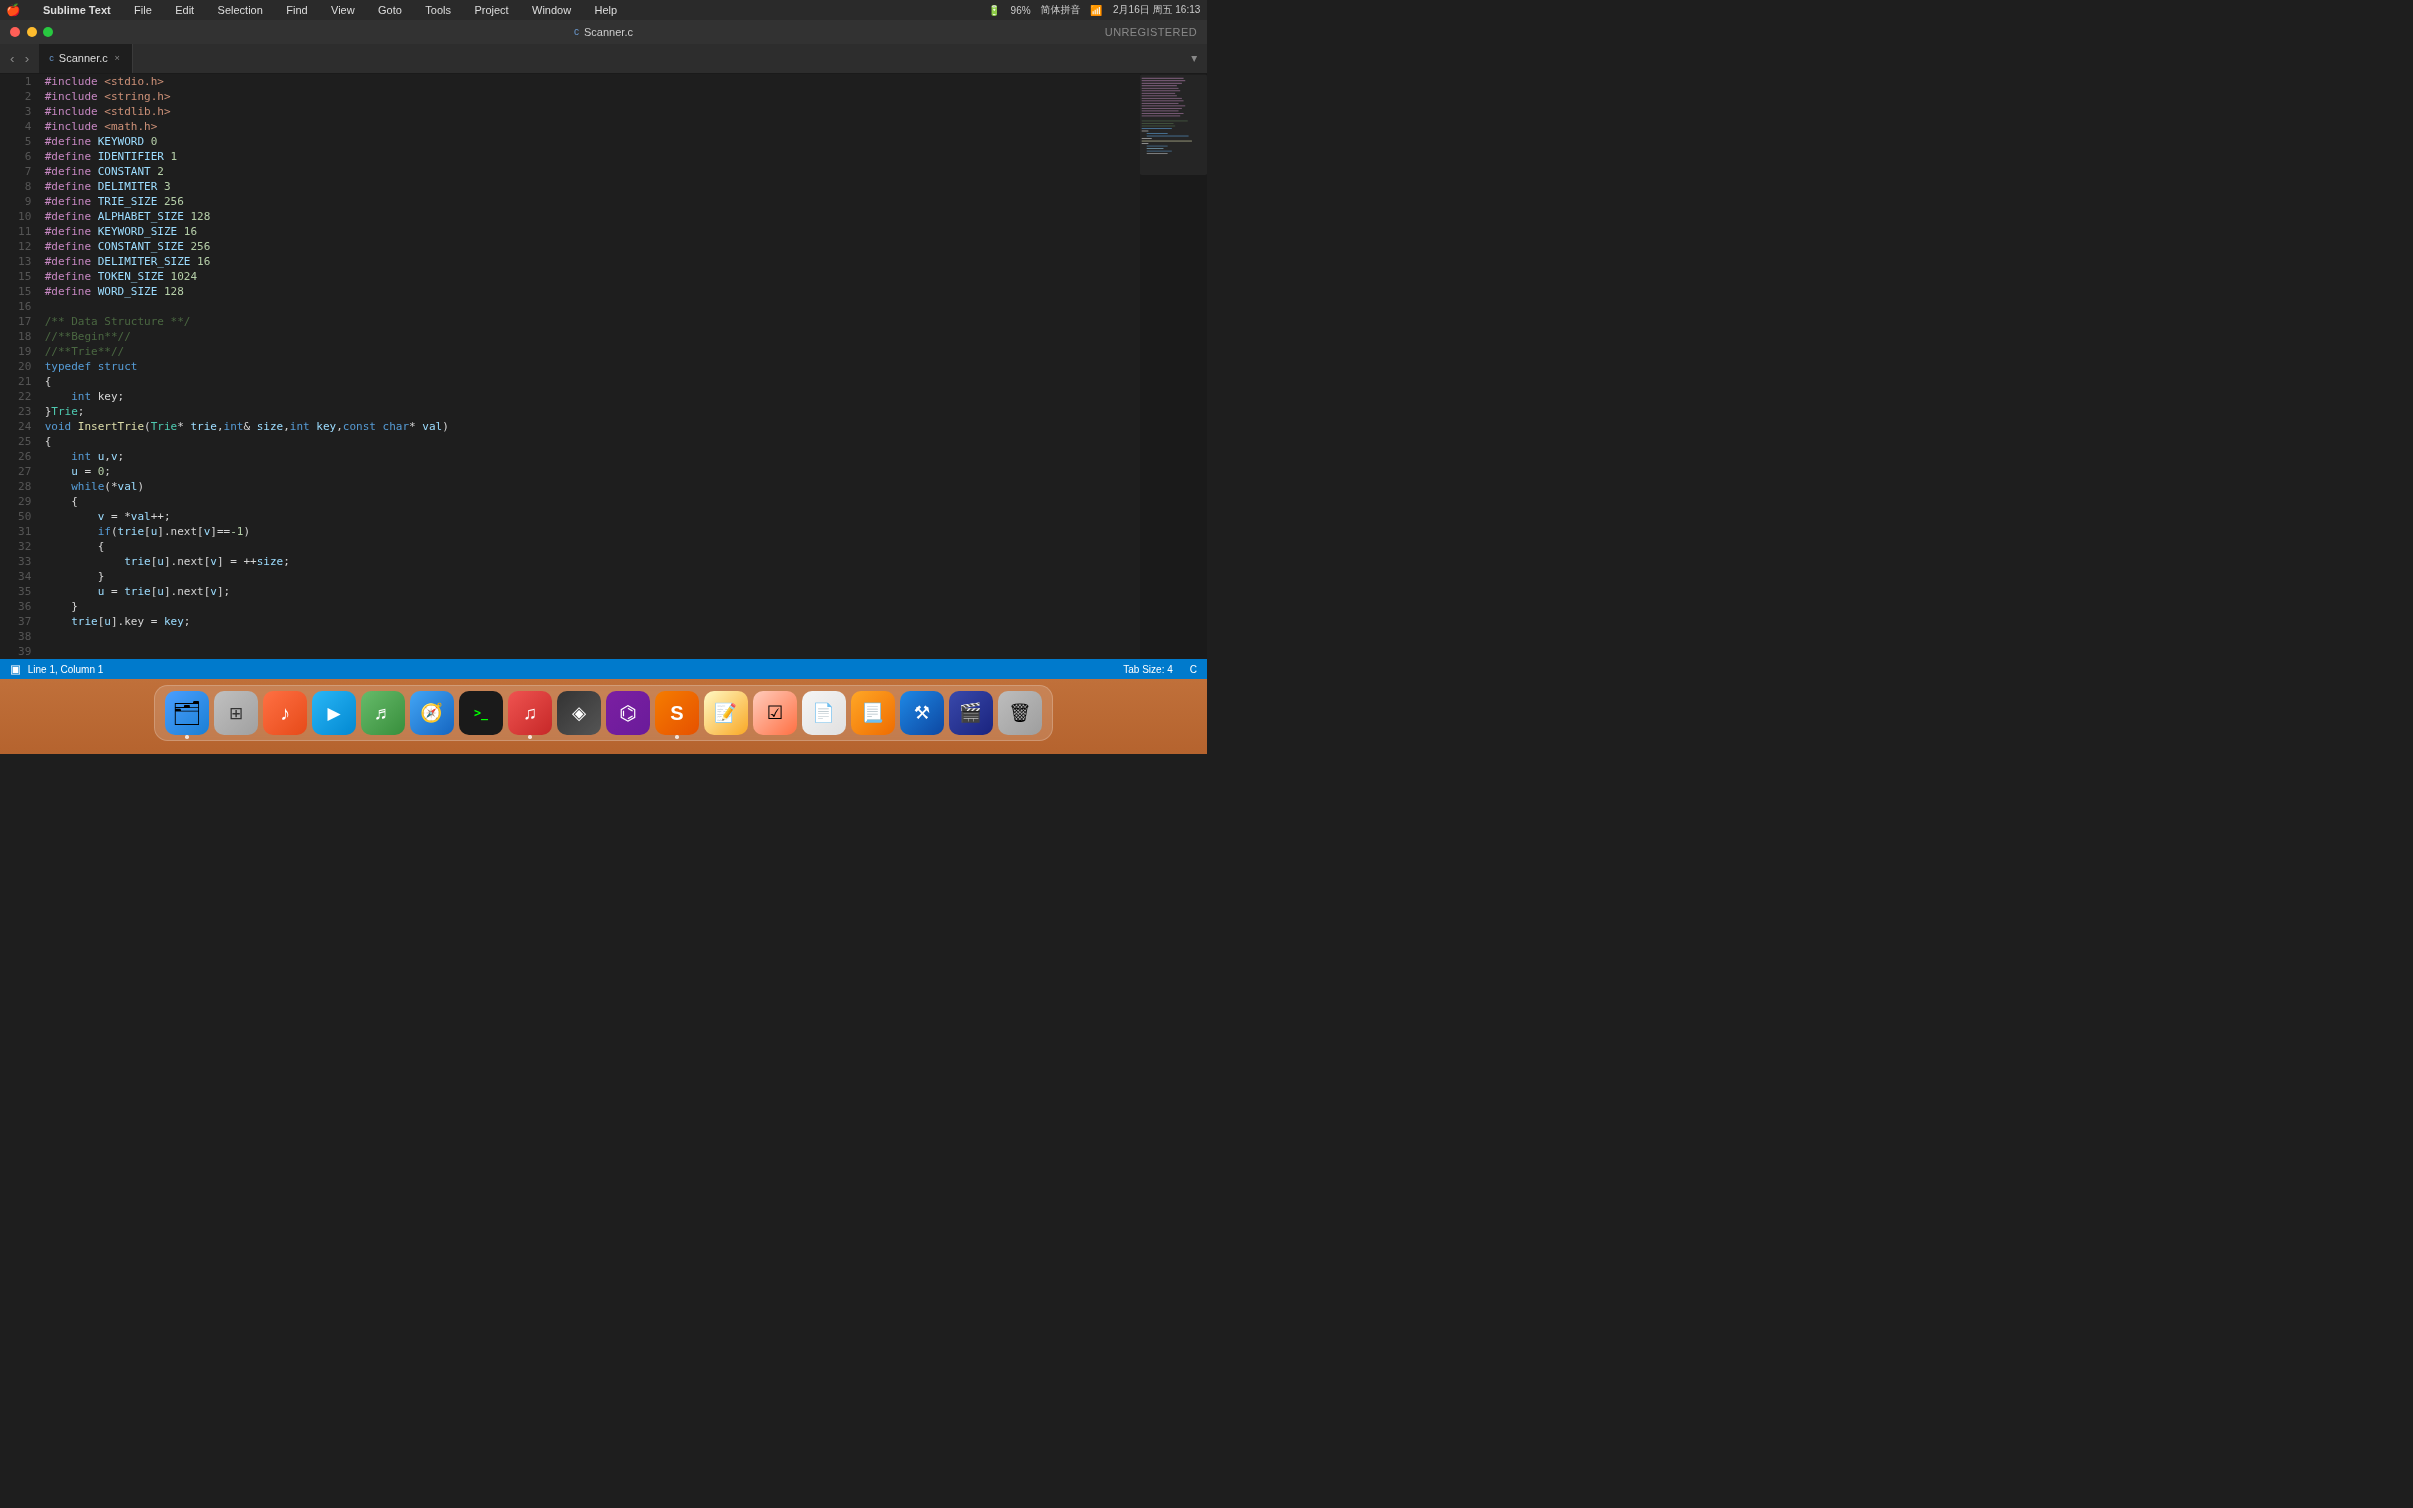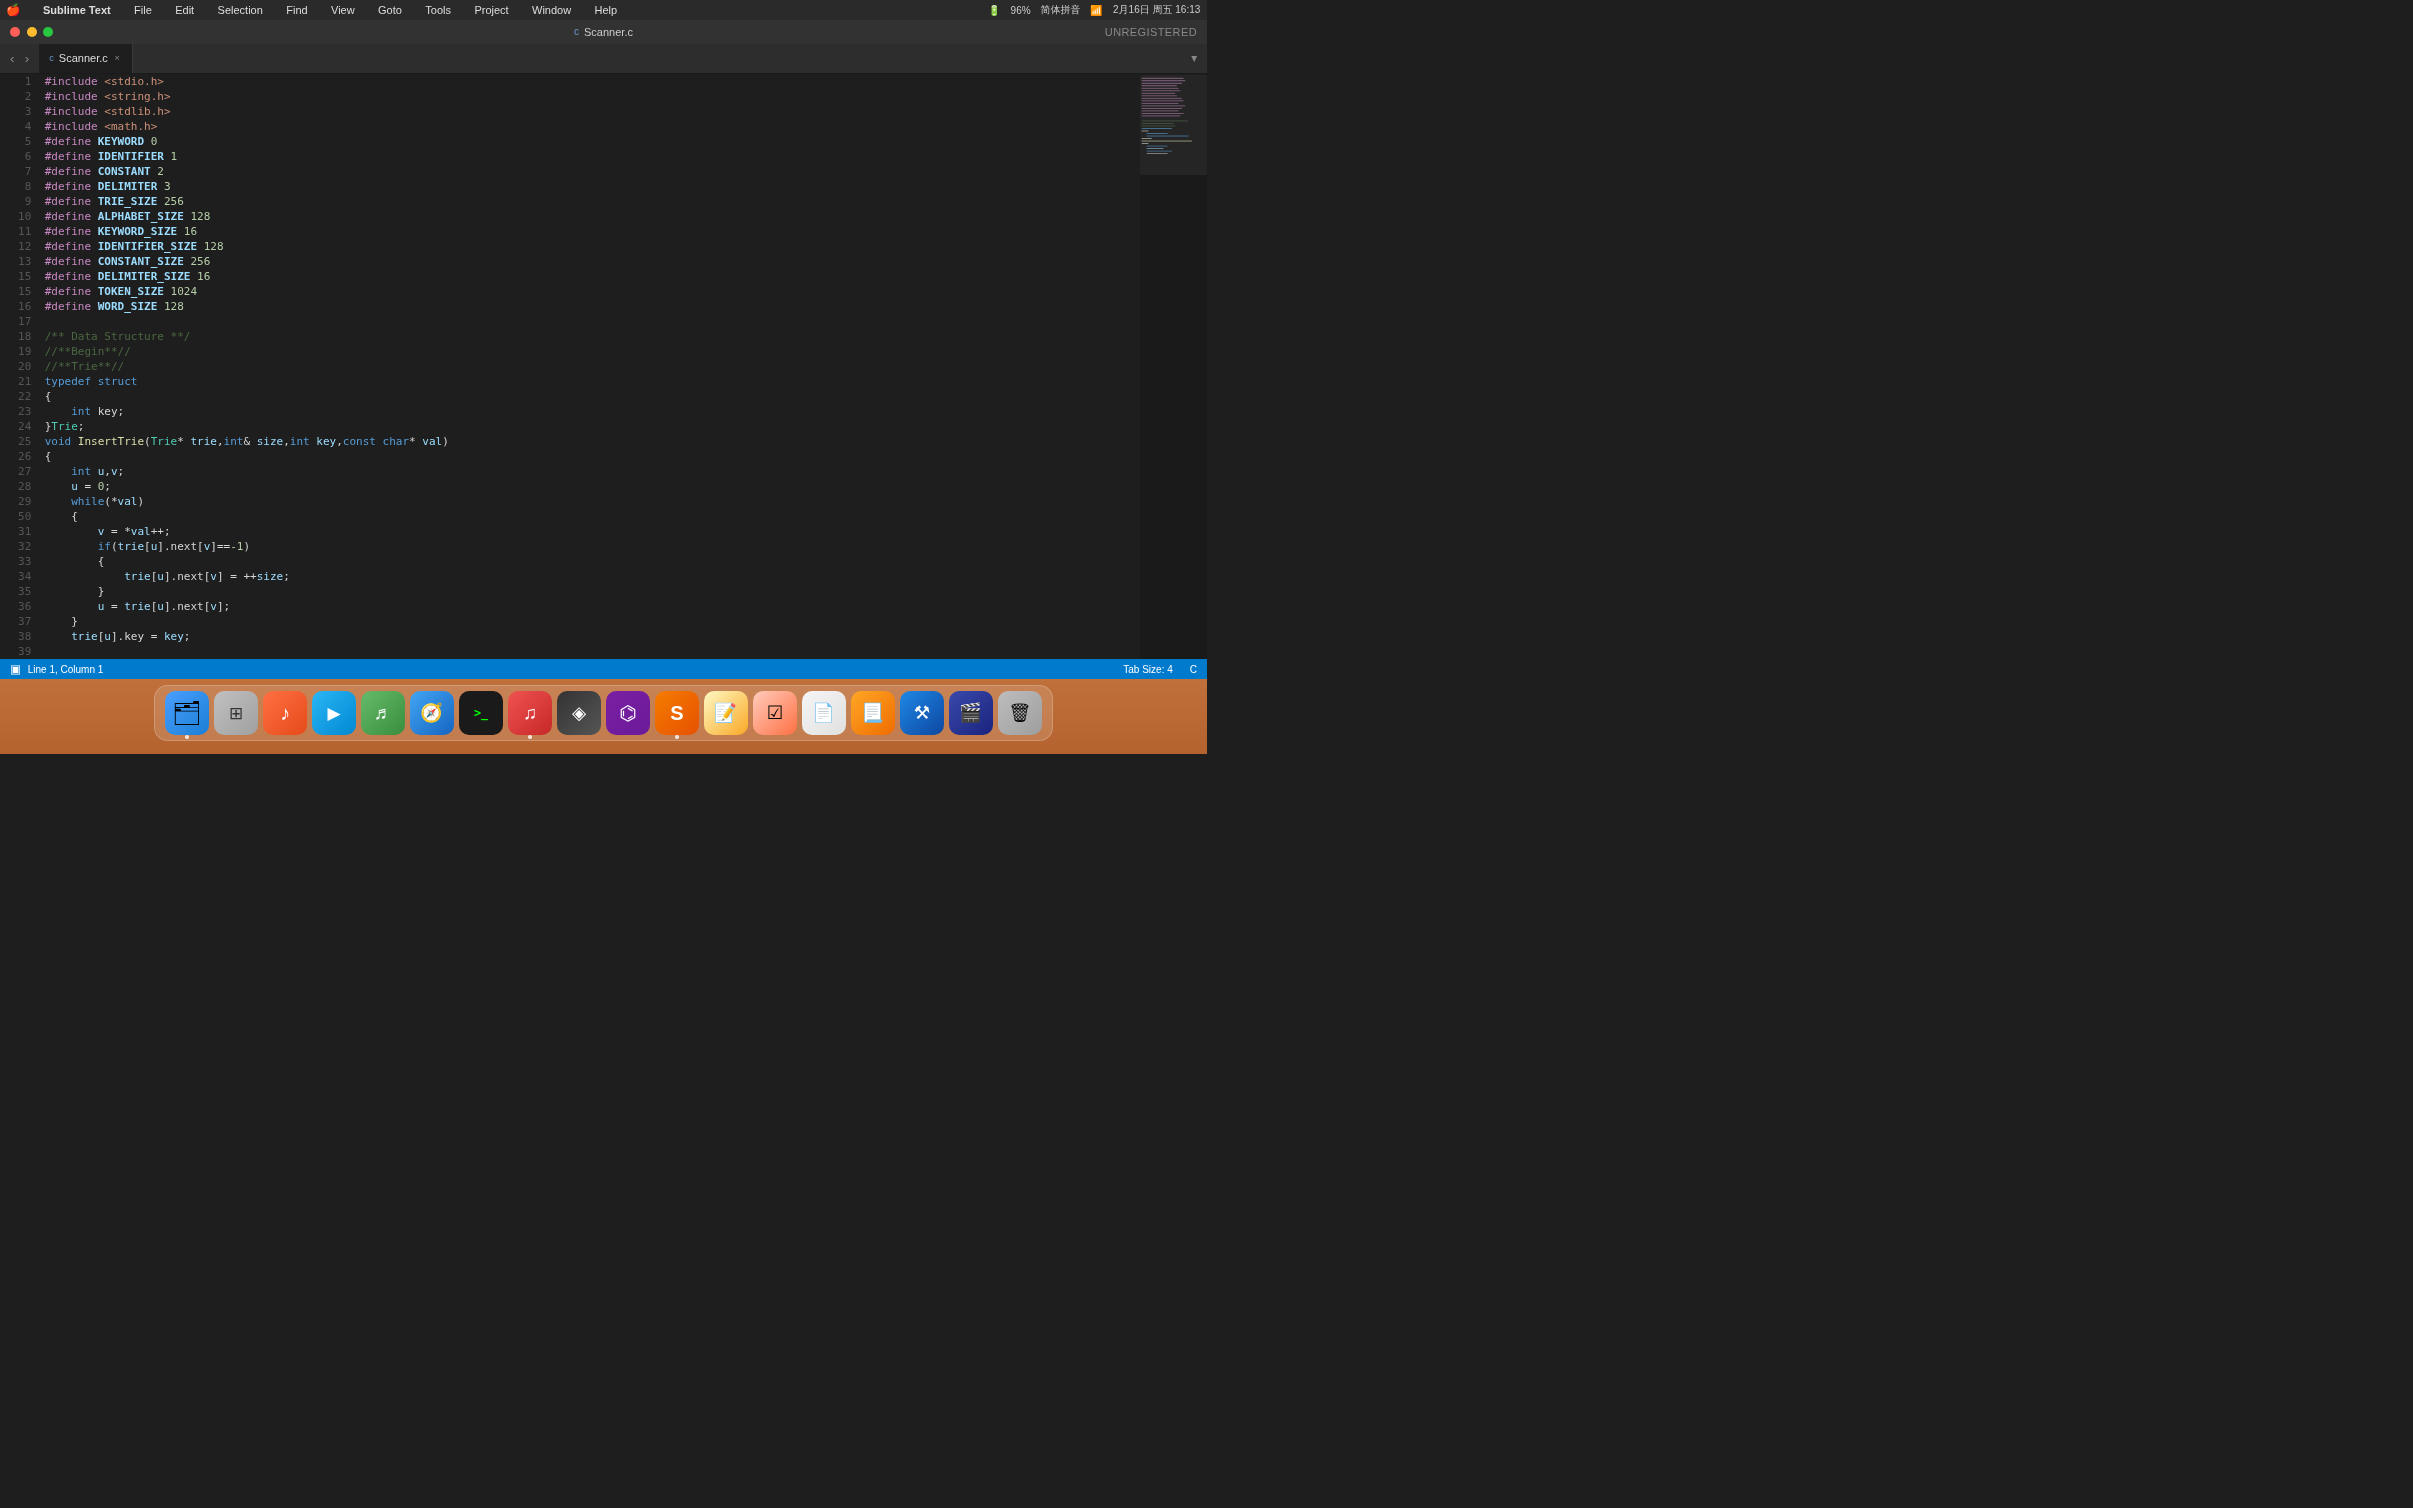--- a/index.html
+++ b/index.html
@@ -178,21 +178,21 @@
       width: 67px;
       background: #1a1a1a;
       flex-shrink: 0;
       position: relative;
       overflow: hidden;
     }
 
     
     .c-directive { color: #c586c0; }    
     .c-header { color: #ce9178; }        
-    .c-macro-name { color: #9cdcfe; font-weight: bold; }    
+    .c-macro-name { color: #9cdcfe; }    
     .c-number { color: #b5cea8; }        
     .c-keyword { color: #569cd6; }       
     .c-type { color: #4ec9b0; }          
     .c-function { color: #dcdcaa; }      
     .c-param { color: #9cdcfe; }         
     .c-comment { color: #4a6741; }
     .c-char-type { color: #569cd6; }
 
     
     .statusbar {
@@ -373,21 +373,20 @@
     <div class="code-line"><span class="c-directive">#include</span> <span class="c-header">&lt;string.h&gt;</span></div>
     <div class="code-line"><span class="c-directive">#include</span> <span class="c-header">&lt;stdlib.h&gt;</span></div>
     <div class="code-line"><span class="c-directive">#include</span> <span class="c-header">&lt;math.h&gt;</span></div>
     <div class="code-line"><span class="c-directive">#define</span> <span class="c-macro-name">KEYWORD</span> <span class="c-number">0</span></div>
     <div class="code-line"><span class="c-directive">#define</span> <span class="c-macro-name">IDENTIFIER</span> <span class="c-number">1</span></div>
     <div class="code-line"><span class="c-directive">#define</span> <span class="c-macro-name">CONSTANT</span> <span class="c-number">2</span></div>
     <div class="code-line"><span class="c-directive">#define</span> <span class="c-macro-name">DELIMITER</span> <span class="c-number">3</span></div>
     <div class="code-line"><span class="c-directive">#define</span> <span class="c-macro-name">TRIE_SIZE</span> <span class="c-number">256</span></div>
     <div class="code-line"><span class="c-directive">#define</span> <span class="c-macro-name">ALPHABET_SIZE</span> <span class="c-number">128</span></div>
     <div class="code-line"><span class="c-directive">#define</span> <span class="c-macro-name">KEYWORD_SIZE</span> <span class="c-number">16</span></div>
-    <div class="code-line"><span class="c-directive">#define</span> <span class="c-macro-name">IDENTIFIER_SIZE</span> <span class="c-number">128</span></div>
     <div class="code-line"><span class="c-directive">#define</span> <span class="c-macro-name">CONSTANT_SIZE</span> <span class="c-number">256</span></div>
     <div class="code-line"><span class="c-directive">#define</span> <span class="c-macro-name">DELIMITER_SIZE</span> <span class="c-number">16</span></div>
     <div class="code-line"><span class="c-directive">#define</span> <span class="c-macro-name">TOKEN_SIZE</span> <span class="c-number">1024</span></div>
     <div class="code-line"><span class="c-directive">#define</span> <span class="c-macro-name">WORD_SIZE</span> <span class="c-number">128</span></div>
     <div class="code-line"> </div>
     <div class="code-line"><span class="c-comment">/** Data Structure **/</span></div>
     <div class="code-line"><span class="c-comment">//**Begin**//</span></div>
     <div class="code-line"><span class="c-comment">//**Trie**//</span></div>
     <div class="code-line"><span class="c-keyword">typedef</span> <span class="c-keyword">struct</span></div>
     <div class="code-line">{</div>

